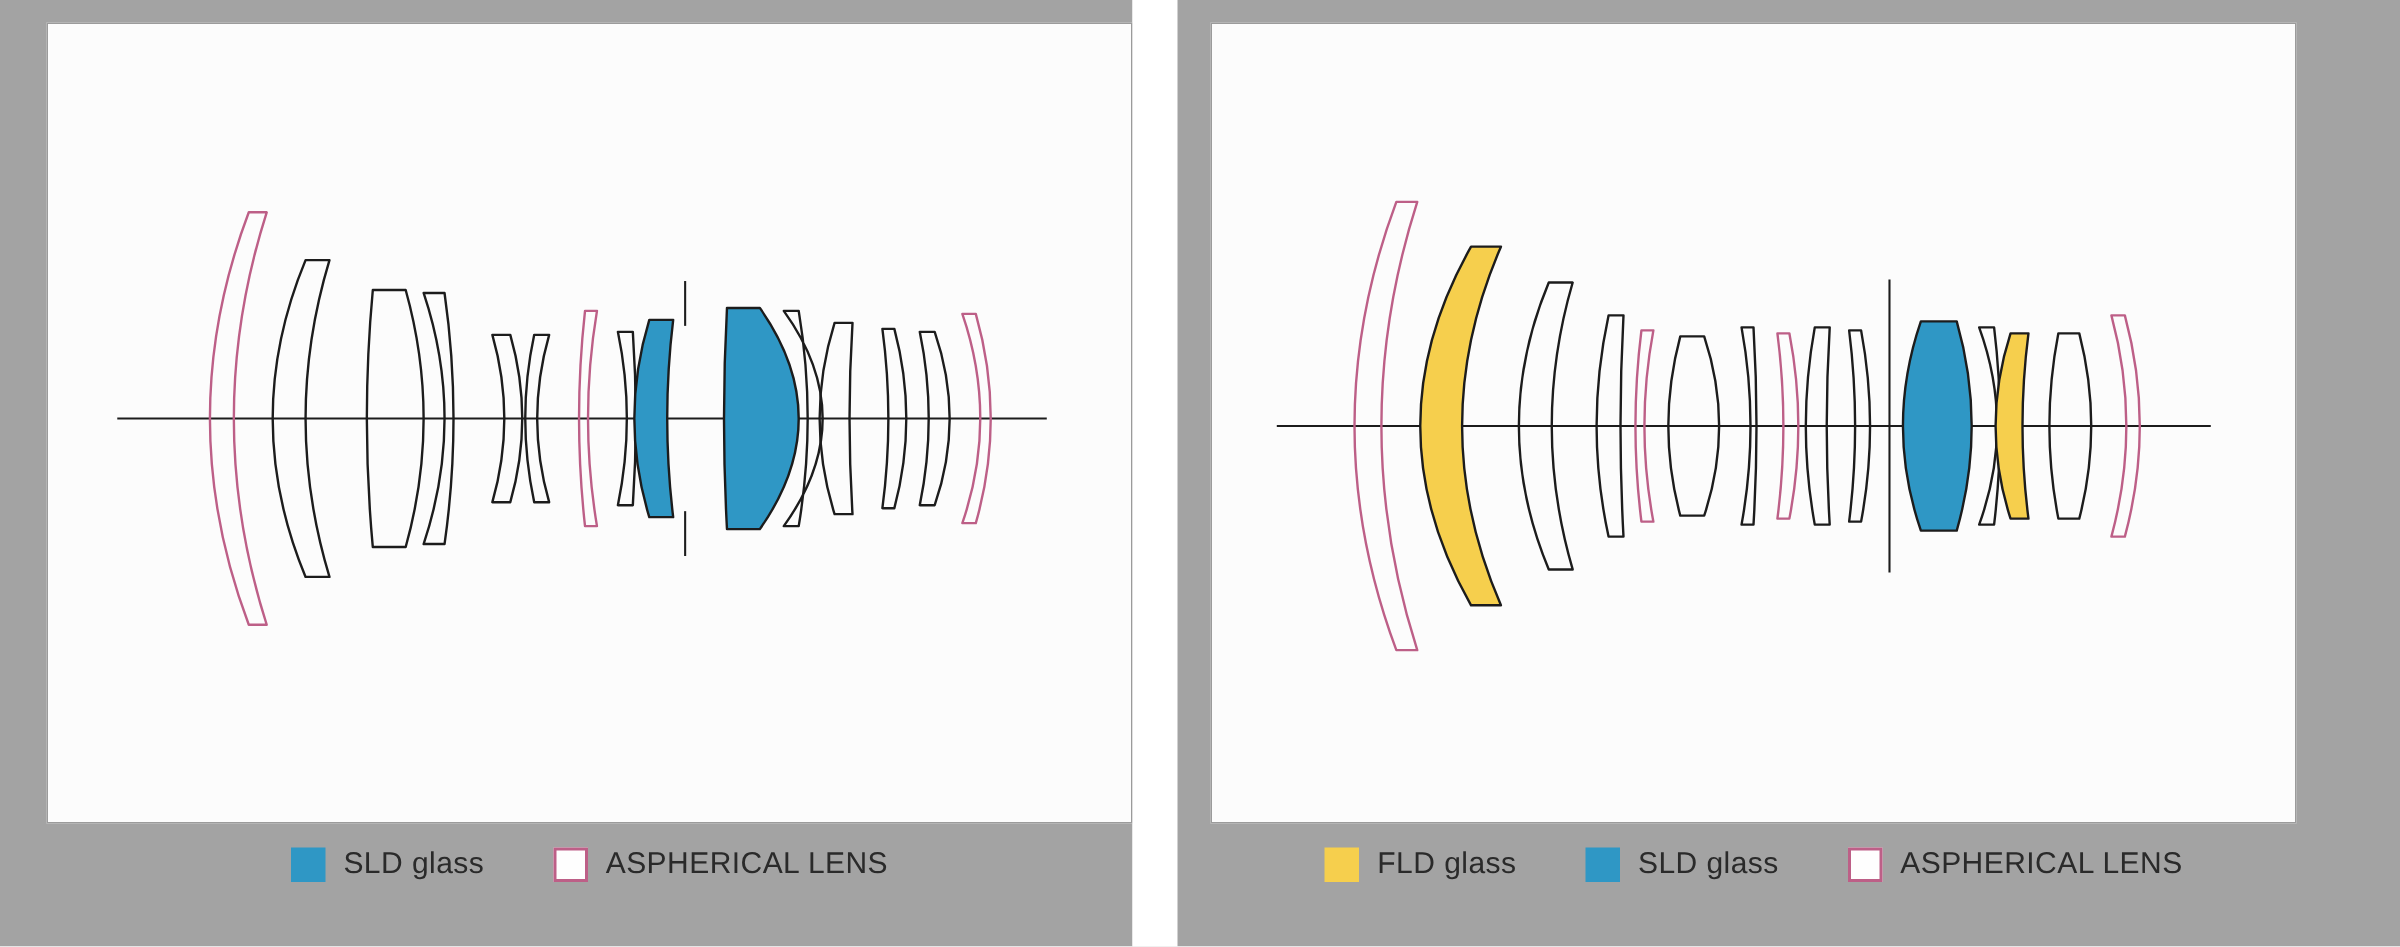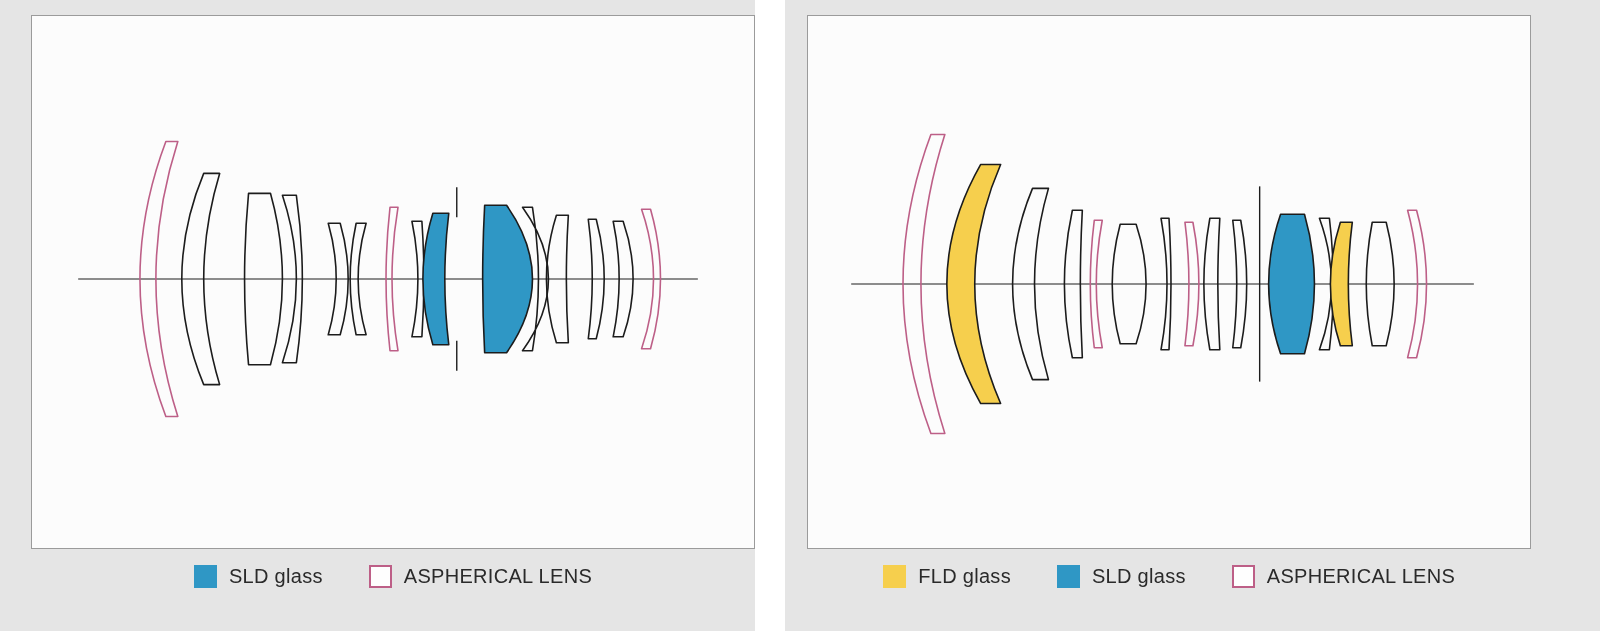--- a/index.html
+++ b/index.html
@@ -2,21 +2,21 @@
 <html><head>
 <meta charset="utf-8">
 <style>
   html, body { margin: 0; padding: 0; background: #ffffff; }
   body { font-family: "Liberation Sans", sans-serif; }
   .wrap {
     width: 1600px; height: 631px; background: #ffffff;
     display: flex; overflow: hidden;
   }
   .panel {
-    background: #e5e5e5; height: 631px; box-sizing: border-box;
+    background: #a3a3a3; height: 631px; box-sizing: border-box;
     padding-top: 15px;
   }
   .panel-left { width: 766px; padding-left: 31px; }
   .panel-gap { width: 34px; height: 631px; background: #ffffff; }
   .panel-right { width: 916px; padding-left: 22px; }
   .diagram-box {
     width: 724px; height: 534px; background: #fcfcfc;
     border: 1px solid #9b9b9b; box-sizing: border-box;
   }
   .diagram-box svg { width: 100%; height: 100%; display: block; }

